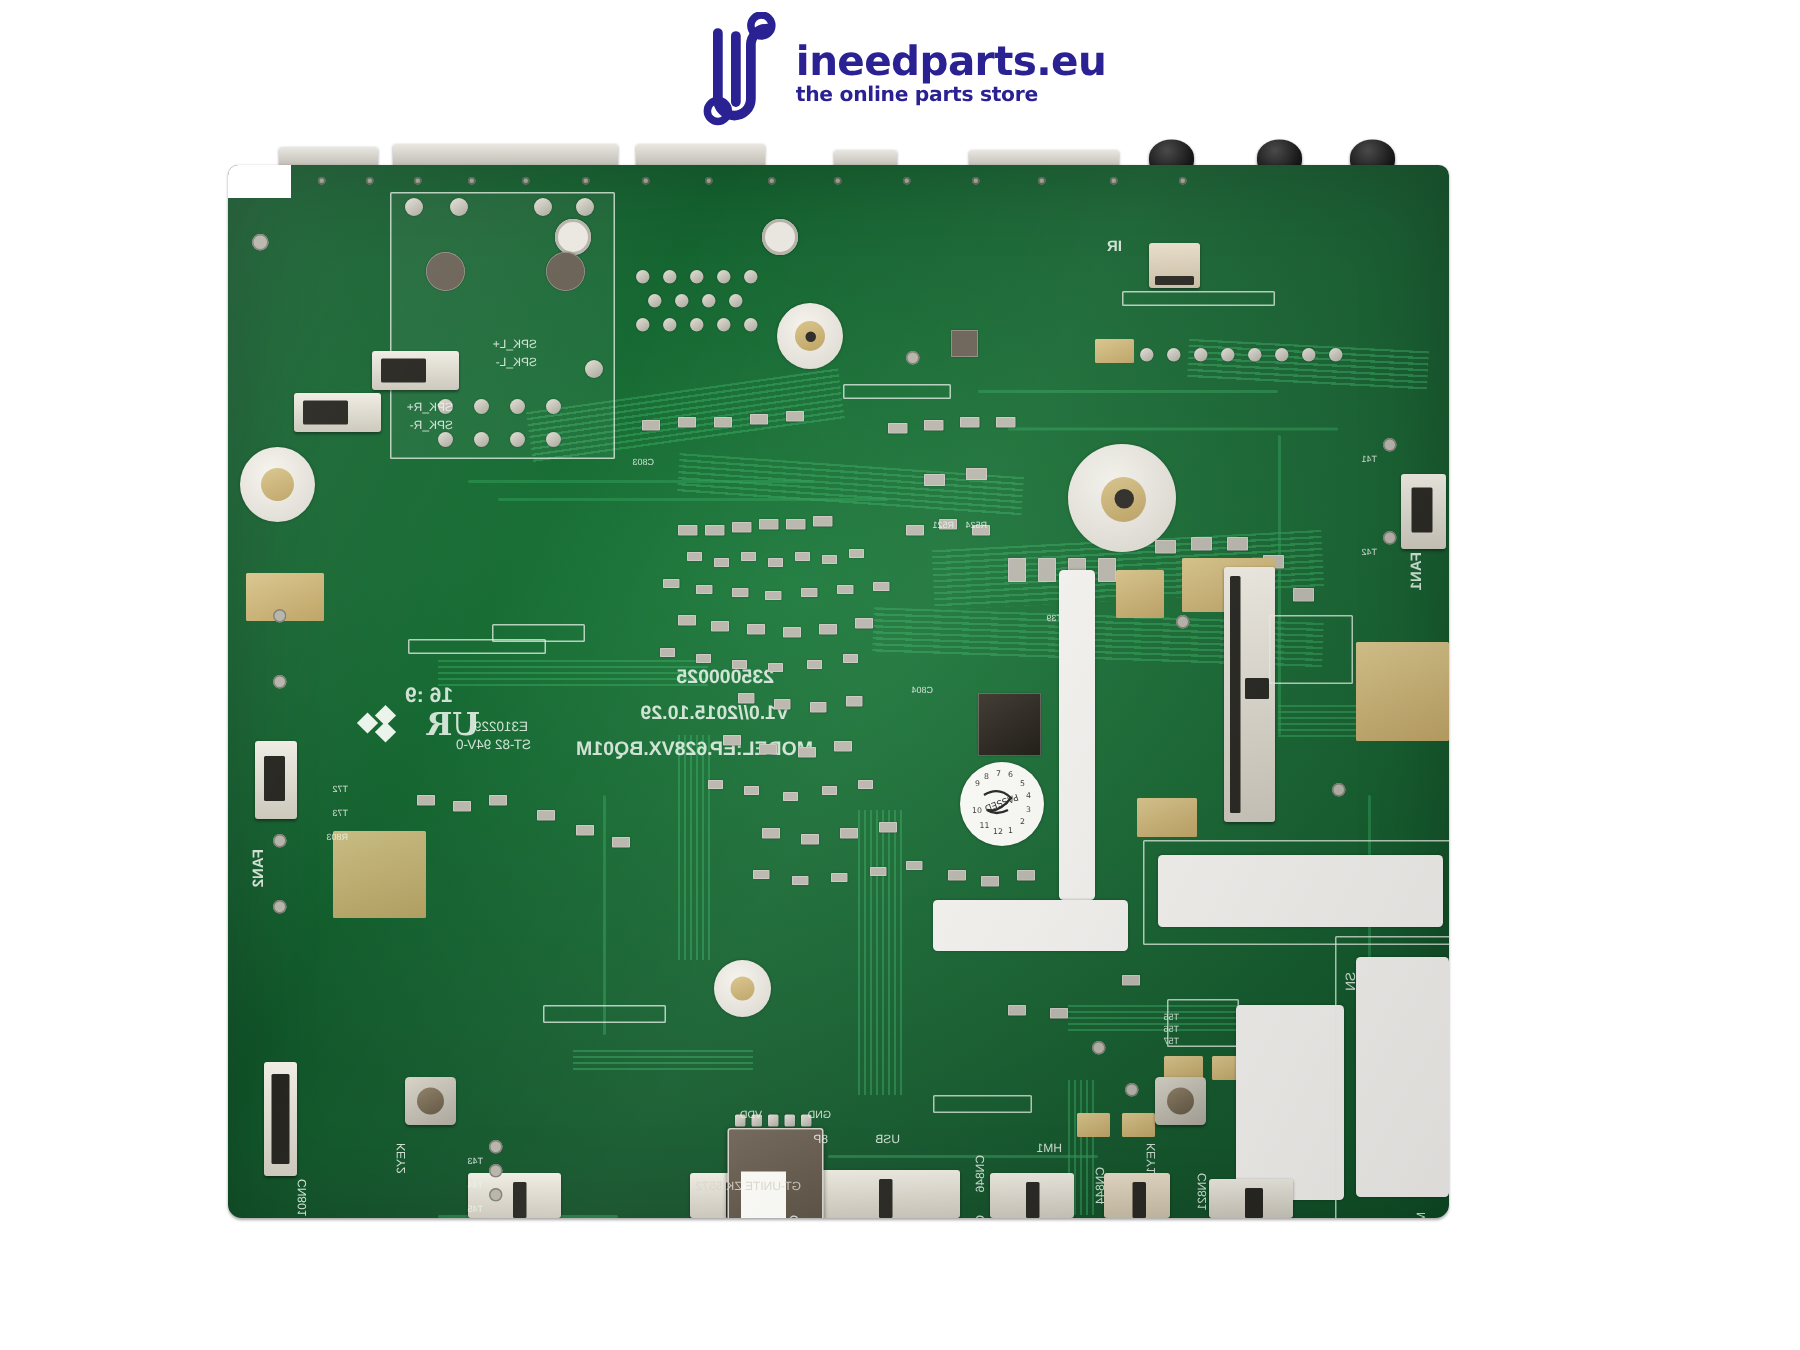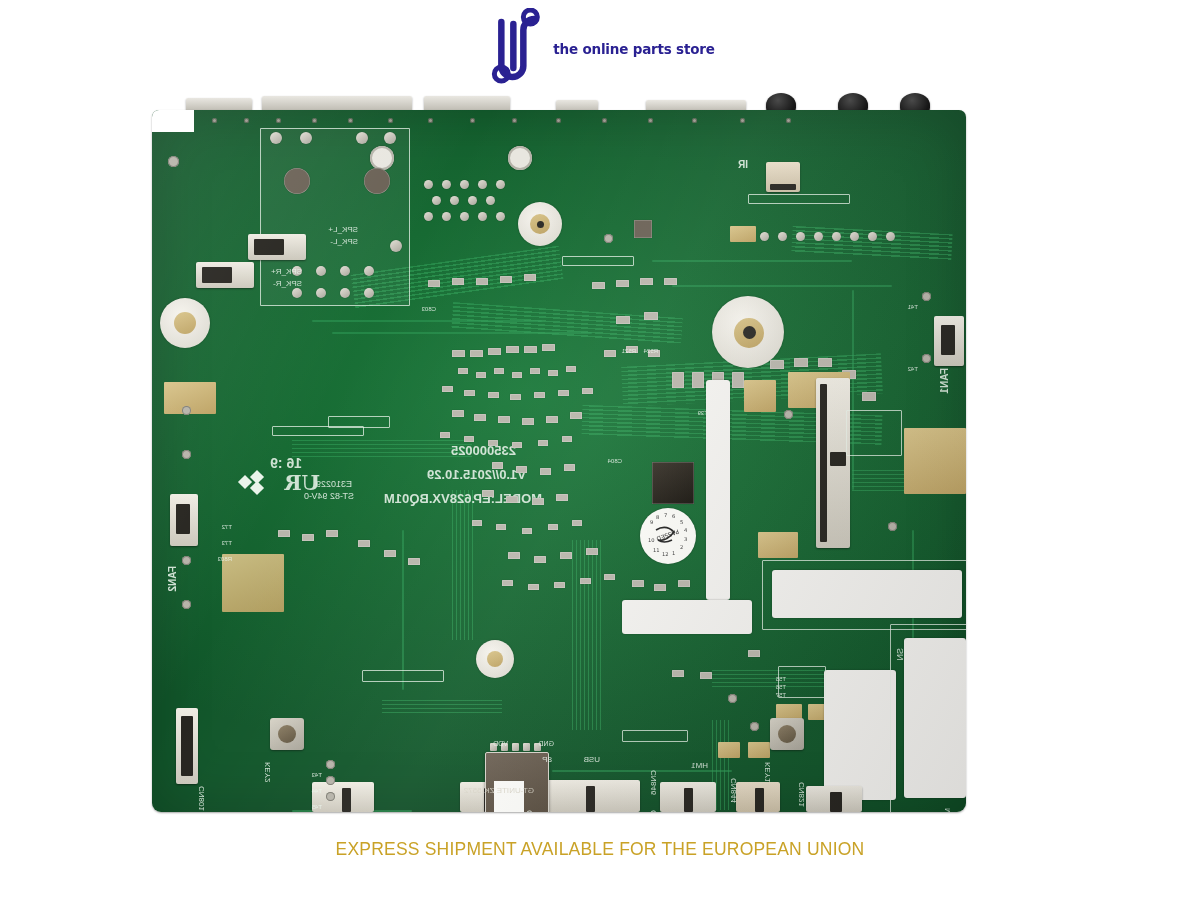--- a/index.html
+++ b/index.html
@@ -123,20 +123,21 @@
   <div id="logo-wrap">
     <svg id="logo-mark" viewBox="0 0 62 76">
       <g fill="none" stroke="#2a2192" stroke-width="6.5" stroke-linecap="round">
         <path d="M16 14 L16 58 A11 11 0 0 0 38 58 L38 22 A11 11 0 0 1 49 11"></path>
         <path d="M28 16 L28 60"></path>
       </g>
       <circle cx="16" cy="66" r="7" fill="none" stroke="#2a2192" stroke-width="5"></circle>
       <circle cx="45" cy="9" r="7" fill="none" stroke="#2a2192" stroke-width="5"></circle>
     </svg>
     <div id="logo-text">
+      <span id="brand-name">ineedparts.eu</span>
       <span id="brand-tag">the online parts store</span>
     </div>
   </div>
 </div>
 
 <div id="board-stage">
 
   <div class="shield" style="left:186px;top:6px;width:66px;height:16px;"></div>
   <div class="shield" style="left:262px;top:4px;width:150px;height:18px;"></div>
   <div class="shield" style="left:424px;top:4px;width:86px;height:18px;"></div>
@@ -526,14 +527,13 @@
     <div class="silkbox" style="left:596px;top:84px;width:100px;height:8px;"></div>
     <div class="silkbox" style="left:470px;top:620px;width:64px;height:10px;"></div>
     <div class="silkbox" style="left:210px;top:560px;width:80px;height:10px;"></div>
     <div class="silkbox" style="left:694px;top:300px;width:54px;height:44px;"></div>
     <div class="silkbox" style="left:626px;top:556px;width:46px;height:30px;"></div>
 
   </div>
 </div>
 
 <div id="footer">
-  <div id="footer-line2">EXPRESS SHIPMENT AVAILABLE FOR THE EUROPEAN UNION</div>
 </div>
 
 </body></html>

